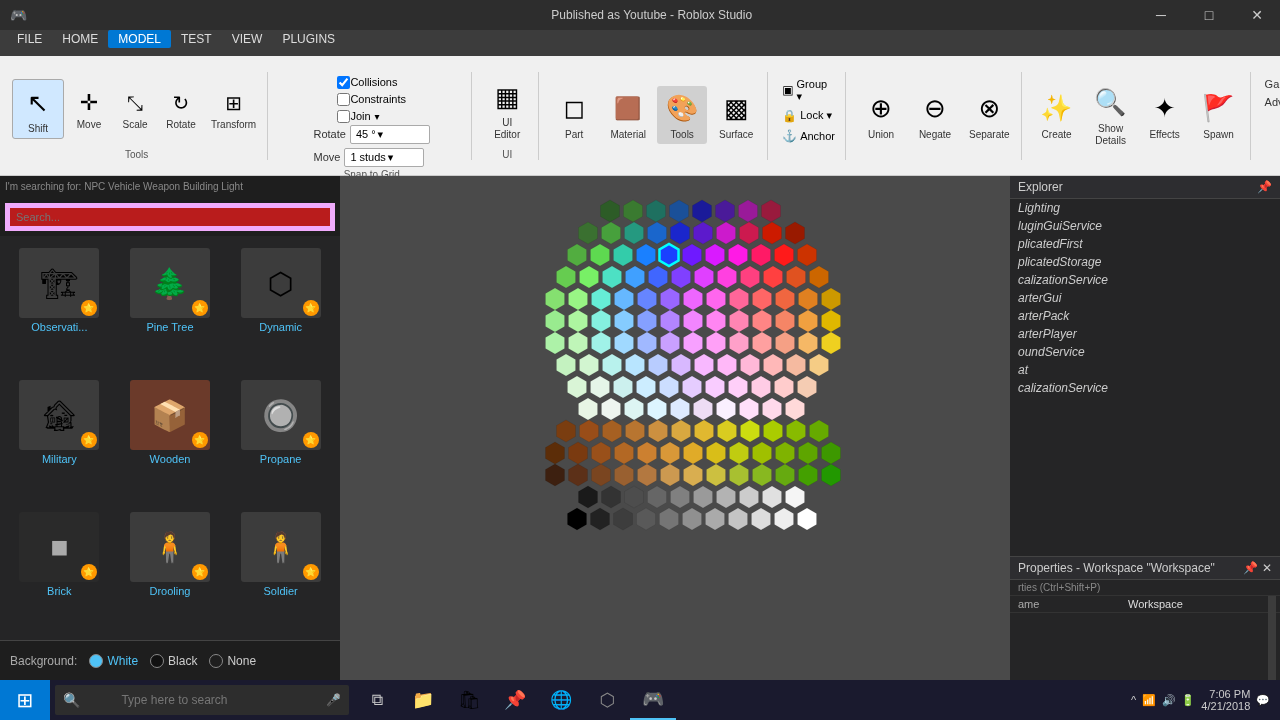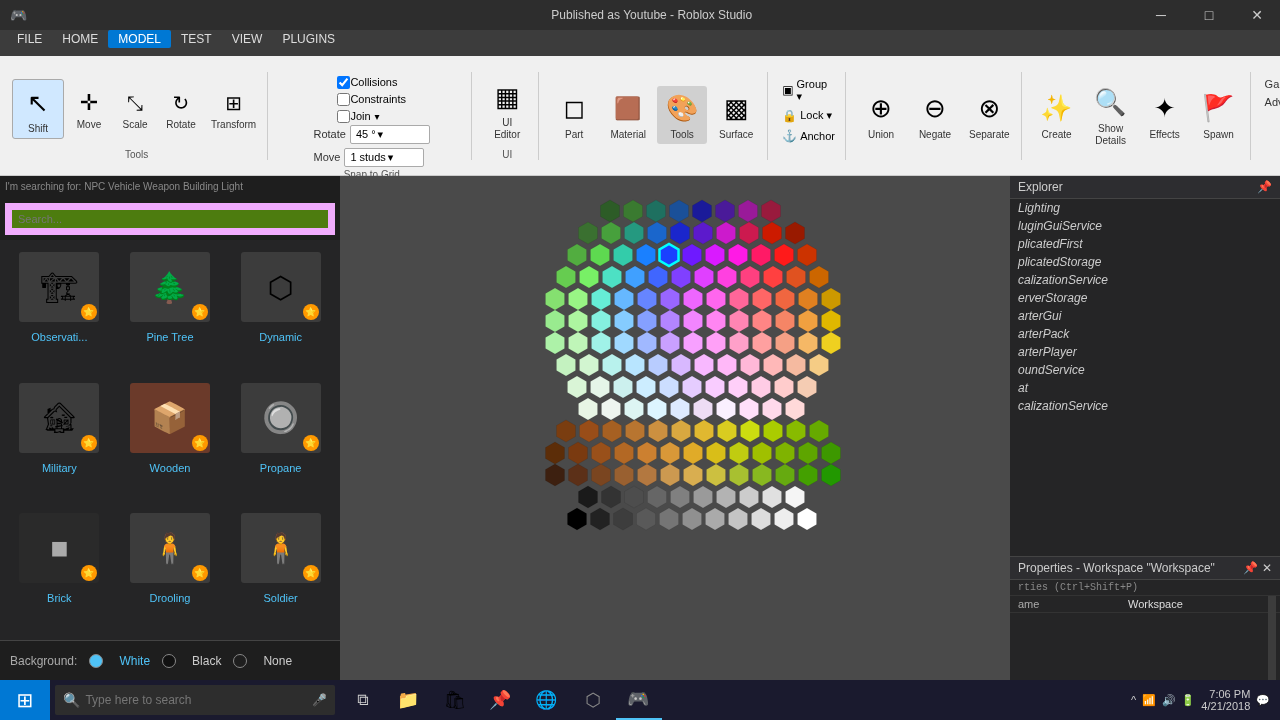--- a/index.html
+++ b/index.html
@@ -38,28 +38,28 @@
     .ribbon-checkbox { display: flex; align-items: flex-start; gap: 0; font-size: 11px; cursor: pointer; }
     .ribbon-checkbox input { margin: 0; }
     .ribbon-dropdown { display: flex; align-items: center; gap: 2px; background: white; border: 1px solid #aaa; border-radius: 2px; padding: 2px 5px; cursor: pointer; font-size: 11px; min-width: 80px; }
 
     
     #main { display: flex; width: 100%; height: calc(720px - 30px - 26px - 120px - 40px); }
 
     
     #left-sidebar { width: 340px; background: #252526; display: flex; flex-direction: column; }
     #left-sidebar-search { padding: 5px; background: #1e1e1e; }
-    #left-sidebar-search .search-bar { background: #4d7c0f; border: 7px solid #f0abfc; color: #ccc; padding: 3px 6px; width: 100%; font-size: 11px; }
+    #left-sidebar-search .search-bar { background: #b91c1c; border: 5px solid #f0abfc; color: #ccc; padding: 3px 6px; width: 100%; font-size: 11px; }
     #asset-grid { flex: 1; overflow-y: auto; padding: 8px; display: grid; grid-template-columns: repeat(3, 1fr); gap: 8px; }
     .asset-item { display: flex; flex-direction: column; align-items: center; cursor: pointer; padding: 4px; border-radius: 3px; }
     .asset-thumb { width: 80px; height: 70px; background: #3c3c3c; border-radius: 3px; display: flex; align-items: center; justify-content: center; position: relative; }
     .asset-badge { position: absolute; bottom: 2px; right: 2px; width: 16px; height: 16px; border-radius: 50%; display: flex; align-items: center; justify-content: center; font-size: 9px; }
-    .asset-label { font-size: 11px; color: #4fc3f7; text-align: center; margin-top: 9px; }
+    .asset-label { font-size: 11px; color: #4fc3f7; text-align: center; margin-top: 3px; }
     #background-bar { height: 40px; background: #1e1e1e; display: flex; align-items: center; padding: 0 10px; gap: 12px; border-top: 1px solid #444; }
-    .bg-option { display: flex; align-items: center; gap: 16px; cursor: pointer; font-size: 12px; color: #ccc; }
+    .bg-option { display: flex; align-items: center; gap: 4px; cursor: pointer; font-size: 12px; color: #ccc; }
     .bg-swatch { width: 14px; height: 14px; border-radius: 50%; border: 1px solid #888; }
 
     
     #viewport { flex: 1; background: #4a4a4a; position: relative; }
 
     
     #color-picker-overlay {
       position: absolute; top: 10px; left: 50%; transform: translateX(-50%);
       z-index: 10;
     }
@@ -553,57 +553,56 @@
     <div id="explorer">
       <div id="explorer-header">
         <span>Explorer</span>
         <span style="cursor:pointer;">📌</span>
       </div>
       <div class="explorer-item">Lighting</div>
       <div class="explorer-item">luginGuiService</div>
       <div class="explorer-item">plicatedFirst</div>
       <div class="explorer-item">plicatedStorage</div>
       <div class="explorer-item">calizationService</div>
-      <div class="explorer-item">erverStorage</div>
       <div class="explorer-item">arterGui</div>
       <div class="explorer-item">arterPack</div>
       <div class="explorer-item">arterPlayer</div>
       <div class="explorer-item">oundService</div>
       <div class="explorer-item">at</div>
       <div class="explorer-item">calizationService</div>
     </div>
 
     <div id="properties-panel">
       <div id="properties-header">
         <span>Properties - Workspace "Workspace"</span>
         <div style="display:flex; gap:4px;">
           <span style="cursor:pointer;">📌</span>
           <span style="cursor:pointer;">✕</span>
         </div>
       </div>
-      <div style="padding: 2px 8px; font-size:10px; color:#888; border-bottom:1px solid #333;font-family:Liberation Mono, monospace;">rties (Ctrl+Shift+P)</div>
+      <div style="padding: 2px 8px; font-size:10px; color:#888; border-bottom:1px solid #333;">rties (Ctrl+Shift+P)</div>
       <div style="height:180px; overflow-y:auto; position:relative;">
         <div style="position:absolute; right:4px; top:0; bottom:0; width:8px; background:#3c3c3c; cursor:pointer;"></div>
         <div class="prop-row">
           <div class="prop-name">ame</div>
           <div class="prop-value">Workspace</div>
         </div>
       </div>
 
     </div>
   </div>
 </div>
 
 <div id="taskbar">
   <div id="taskbar-start">
     <span style="font-size:20px; color:white;">⊞</span>
   </div>
   <div id="taskbar-search">
     <span style="color:#888; font-size:14px;">🔍</span>
-    <input type="text" style="background: transparent; border: none; color: #eab308; font-size: 12px; outline: none; flex: 1 1 0%; width: 200px;" placeholder="Type here to search">
+    <input type="text" style="background: transparent; border: none; color: #eab308; font-size: 12px; outline: none; flex: 1 1 0%; width: 200px; margin-left: 36px;" placeholder="Type here to search">
     <span style="color:#888; font-size:12px;">🎤</span>
   </div>
 
   <div class="taskbar-app">
     <span style="color:#ccc; font-size:16px;">⧉</span>
   </div>
   <div class="taskbar-app">
     <span style="font-size:18px;">📁</span>
   </div>
   <div class="taskbar-app">

